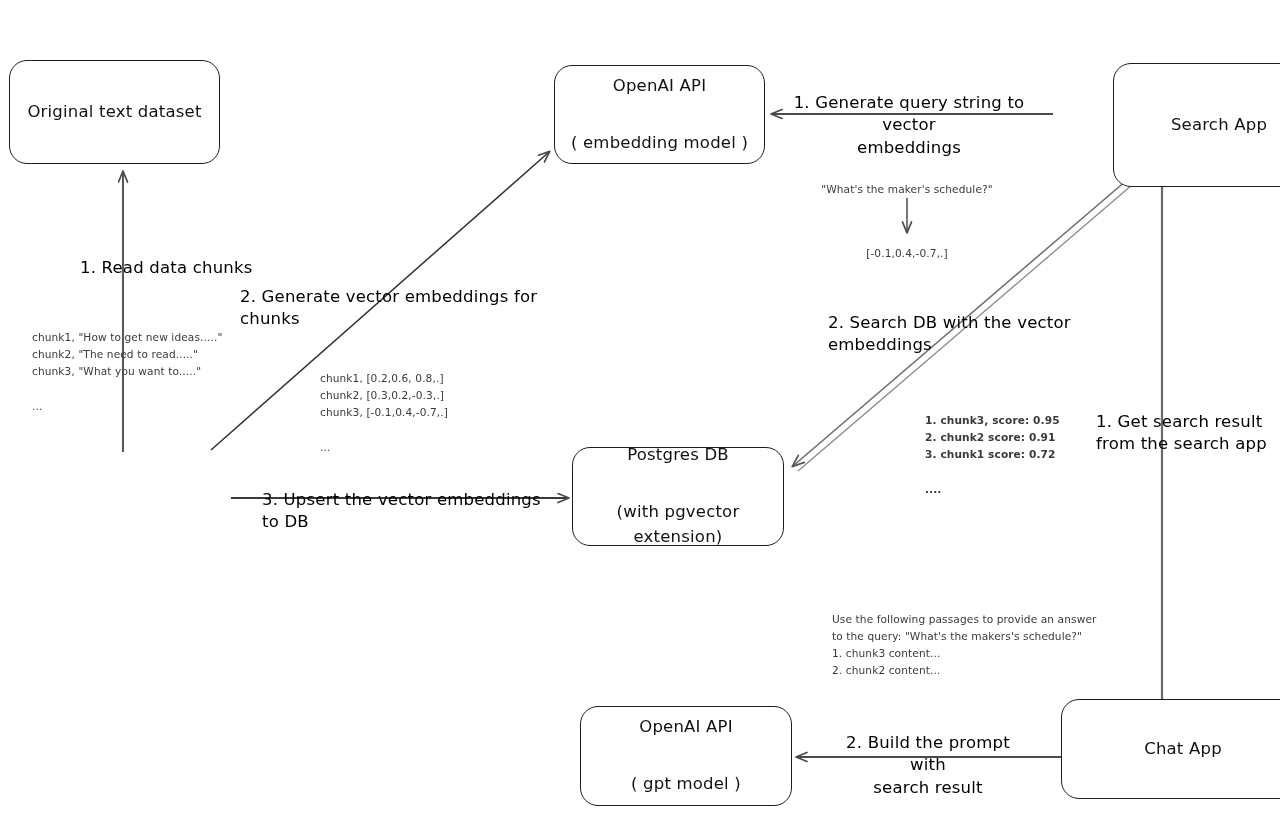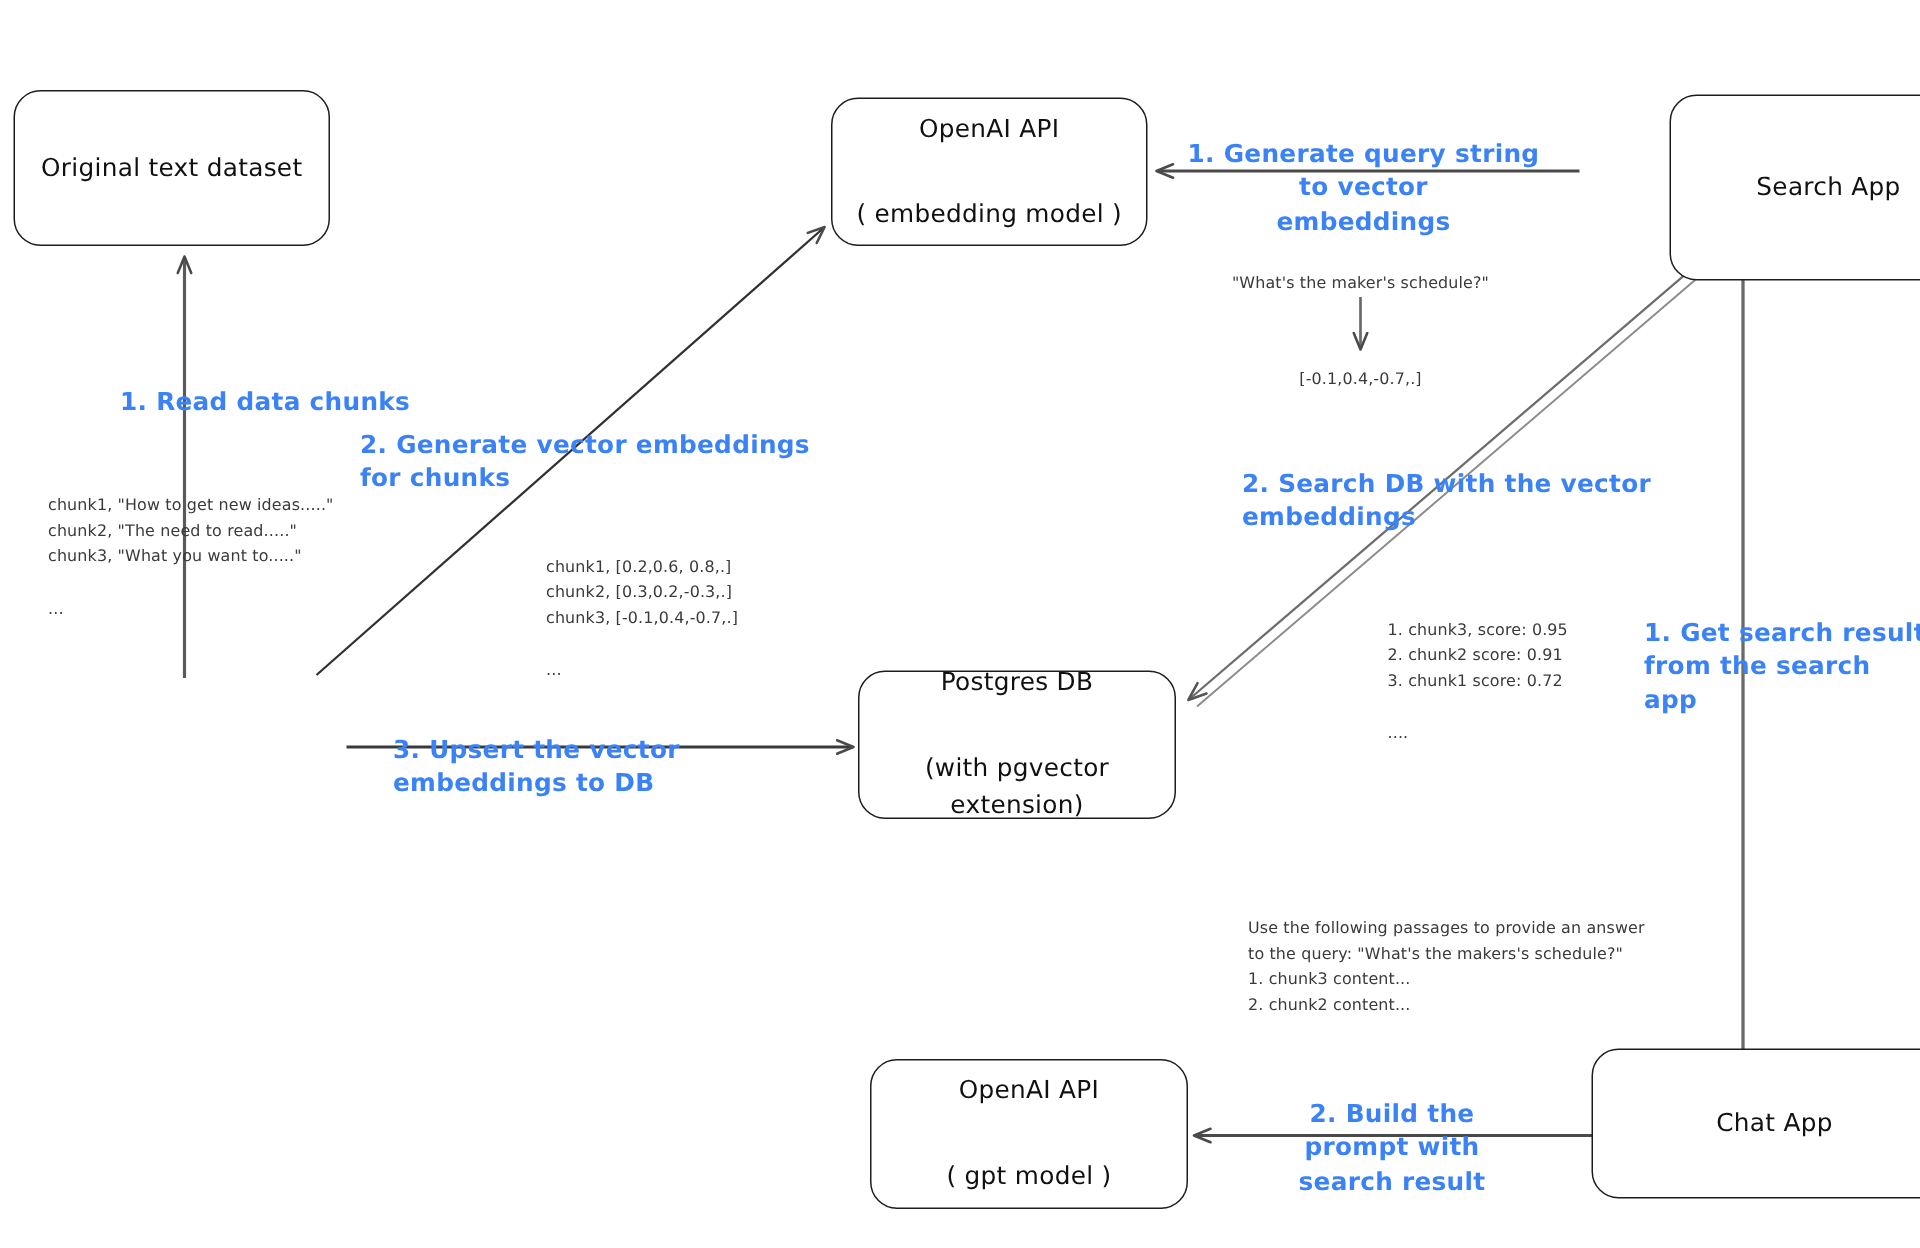--- a/index.html
+++ b/index.html
@@ -39,27 +39,26 @@
     font-size: 16.5px;
     line-height: 1.5;
     letter-spacing: .2px;
   }
   .node .sub {
     display: block;
     margin-top: 32px;
   }
   .label {
     position: absolute;
-    color: #3b82f6;
+    color: #000000;
     font-size: 16.5px;
     line-height: 1.35;
     text-align: center;
     white-space: pre-line;
     letter-spacing: .2px;
-    font-weight: bold;
   }
   .label.left {
     text-align: left;
   }
   .note {
     position: absolute;
     color: #3a3a3a;
     font-size: 10.6px;
     line-height: 1.62;
     text-align: left;
@@ -171,31 +170,31 @@
 
   <div class="label" style="left:838px; top:732px; width:180px;">2. Build the prompt with
 search result</div>
 
   <div class="note" style="left:32px; top:329px; width:250px;">chunk1, "How to get new ideas....."
 chunk2, "The need to read....."
 chunk3, "What you want to....."
 
 ...</div>
 
-  <div class="note" style="left:320px; top:370px; width:220px;margin-left:44px;">chunk1, [0.2,0.6, 0.8,.]
+  <div class="note" style="left:320px; top:370px; width:220px;">chunk1, [0.2,0.6, 0.8,.]
 chunk2, [0.3,0.2,-0.3,.]
 chunk3, [-0.1,0.4,-0.7,.]
 
 ...</div>
 
   <div class="note center" style="left:807px; top:181px; width:200px;">"What's the maker's schedule?"</div>
 
   <div class="note center" style="left:857px; top:245px; width:100px;">[-0.1,0.4,-0.7,.]</div>
 
-  <div class="note" style="left:925px; top:412px; width:200px;">1. chunk3, score: 0.95
+  <div class="note" style="left:925px; top:412px; width:200px;font-weight:bold;">1. chunk3, score: 0.95
 2. chunk2 score: 0.91
 3. chunk1 score: 0.72
 
 ....</div>
 
   <div class="note" style="left:812px; top:611px; width:270px;margin-left:20px;">Use the following passages to provide an answer
 to the query: "What's the makers's schedule?"
 1. chunk3 content...
 2. chunk2 content...</div>
 

